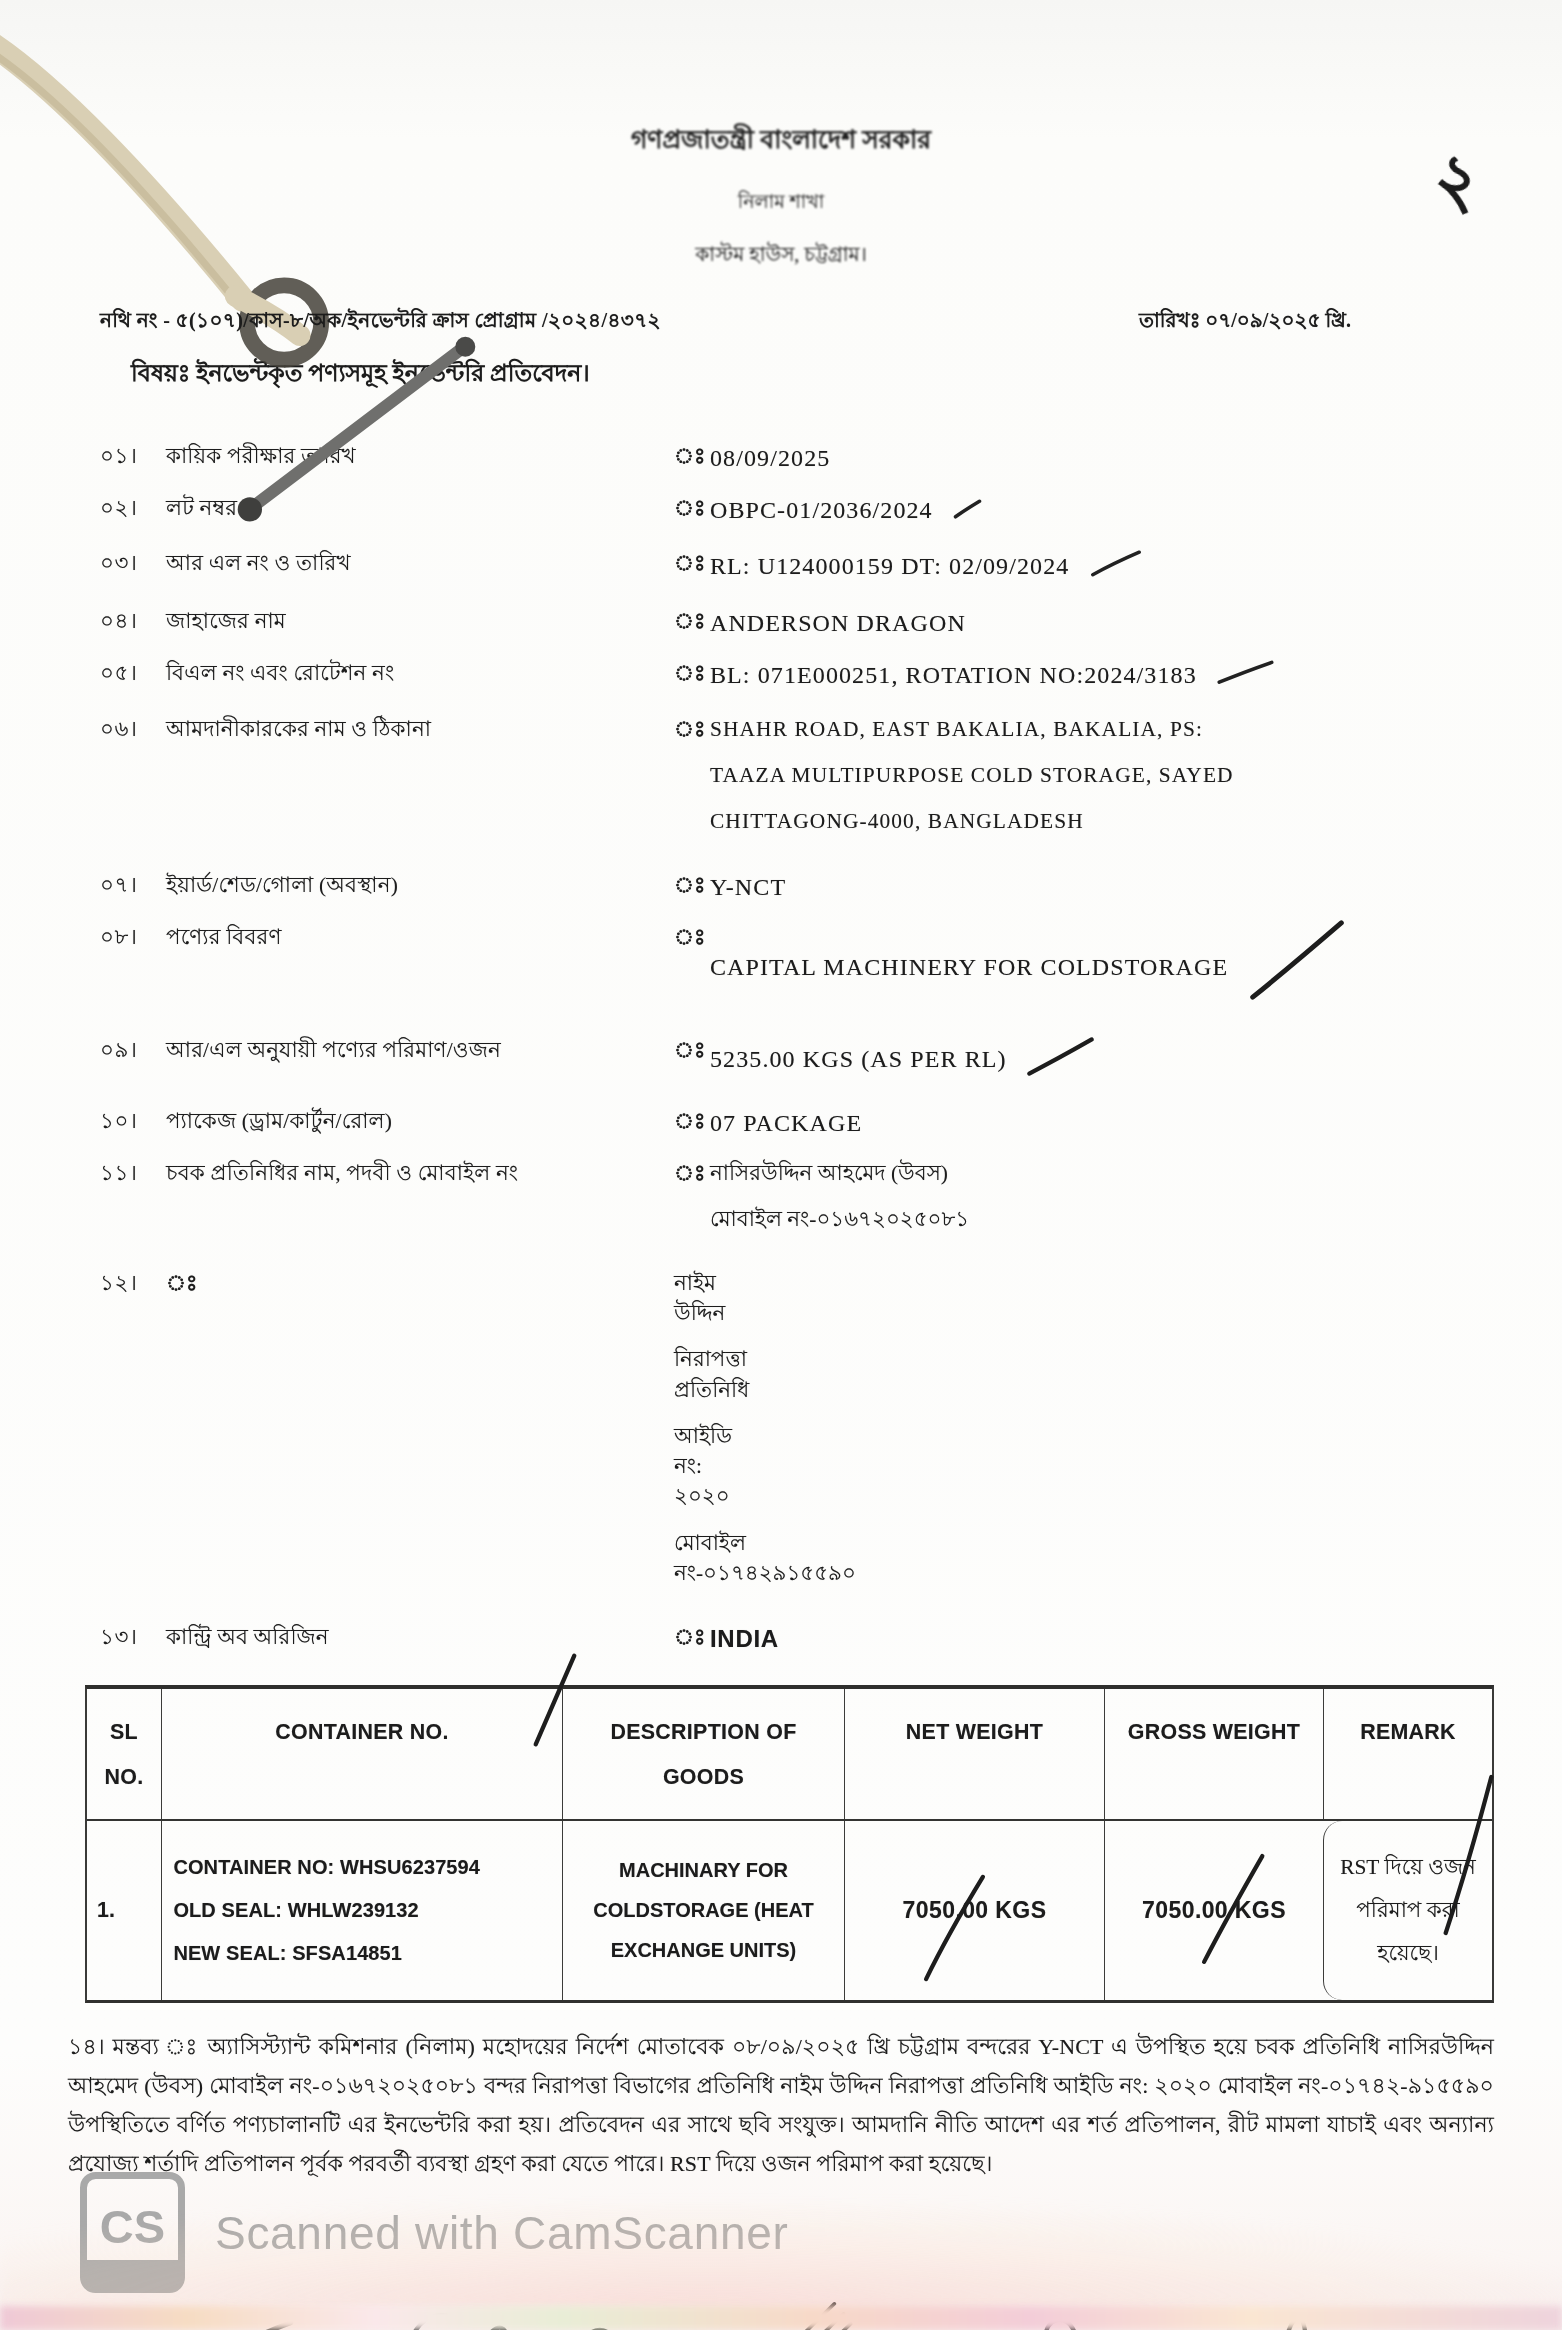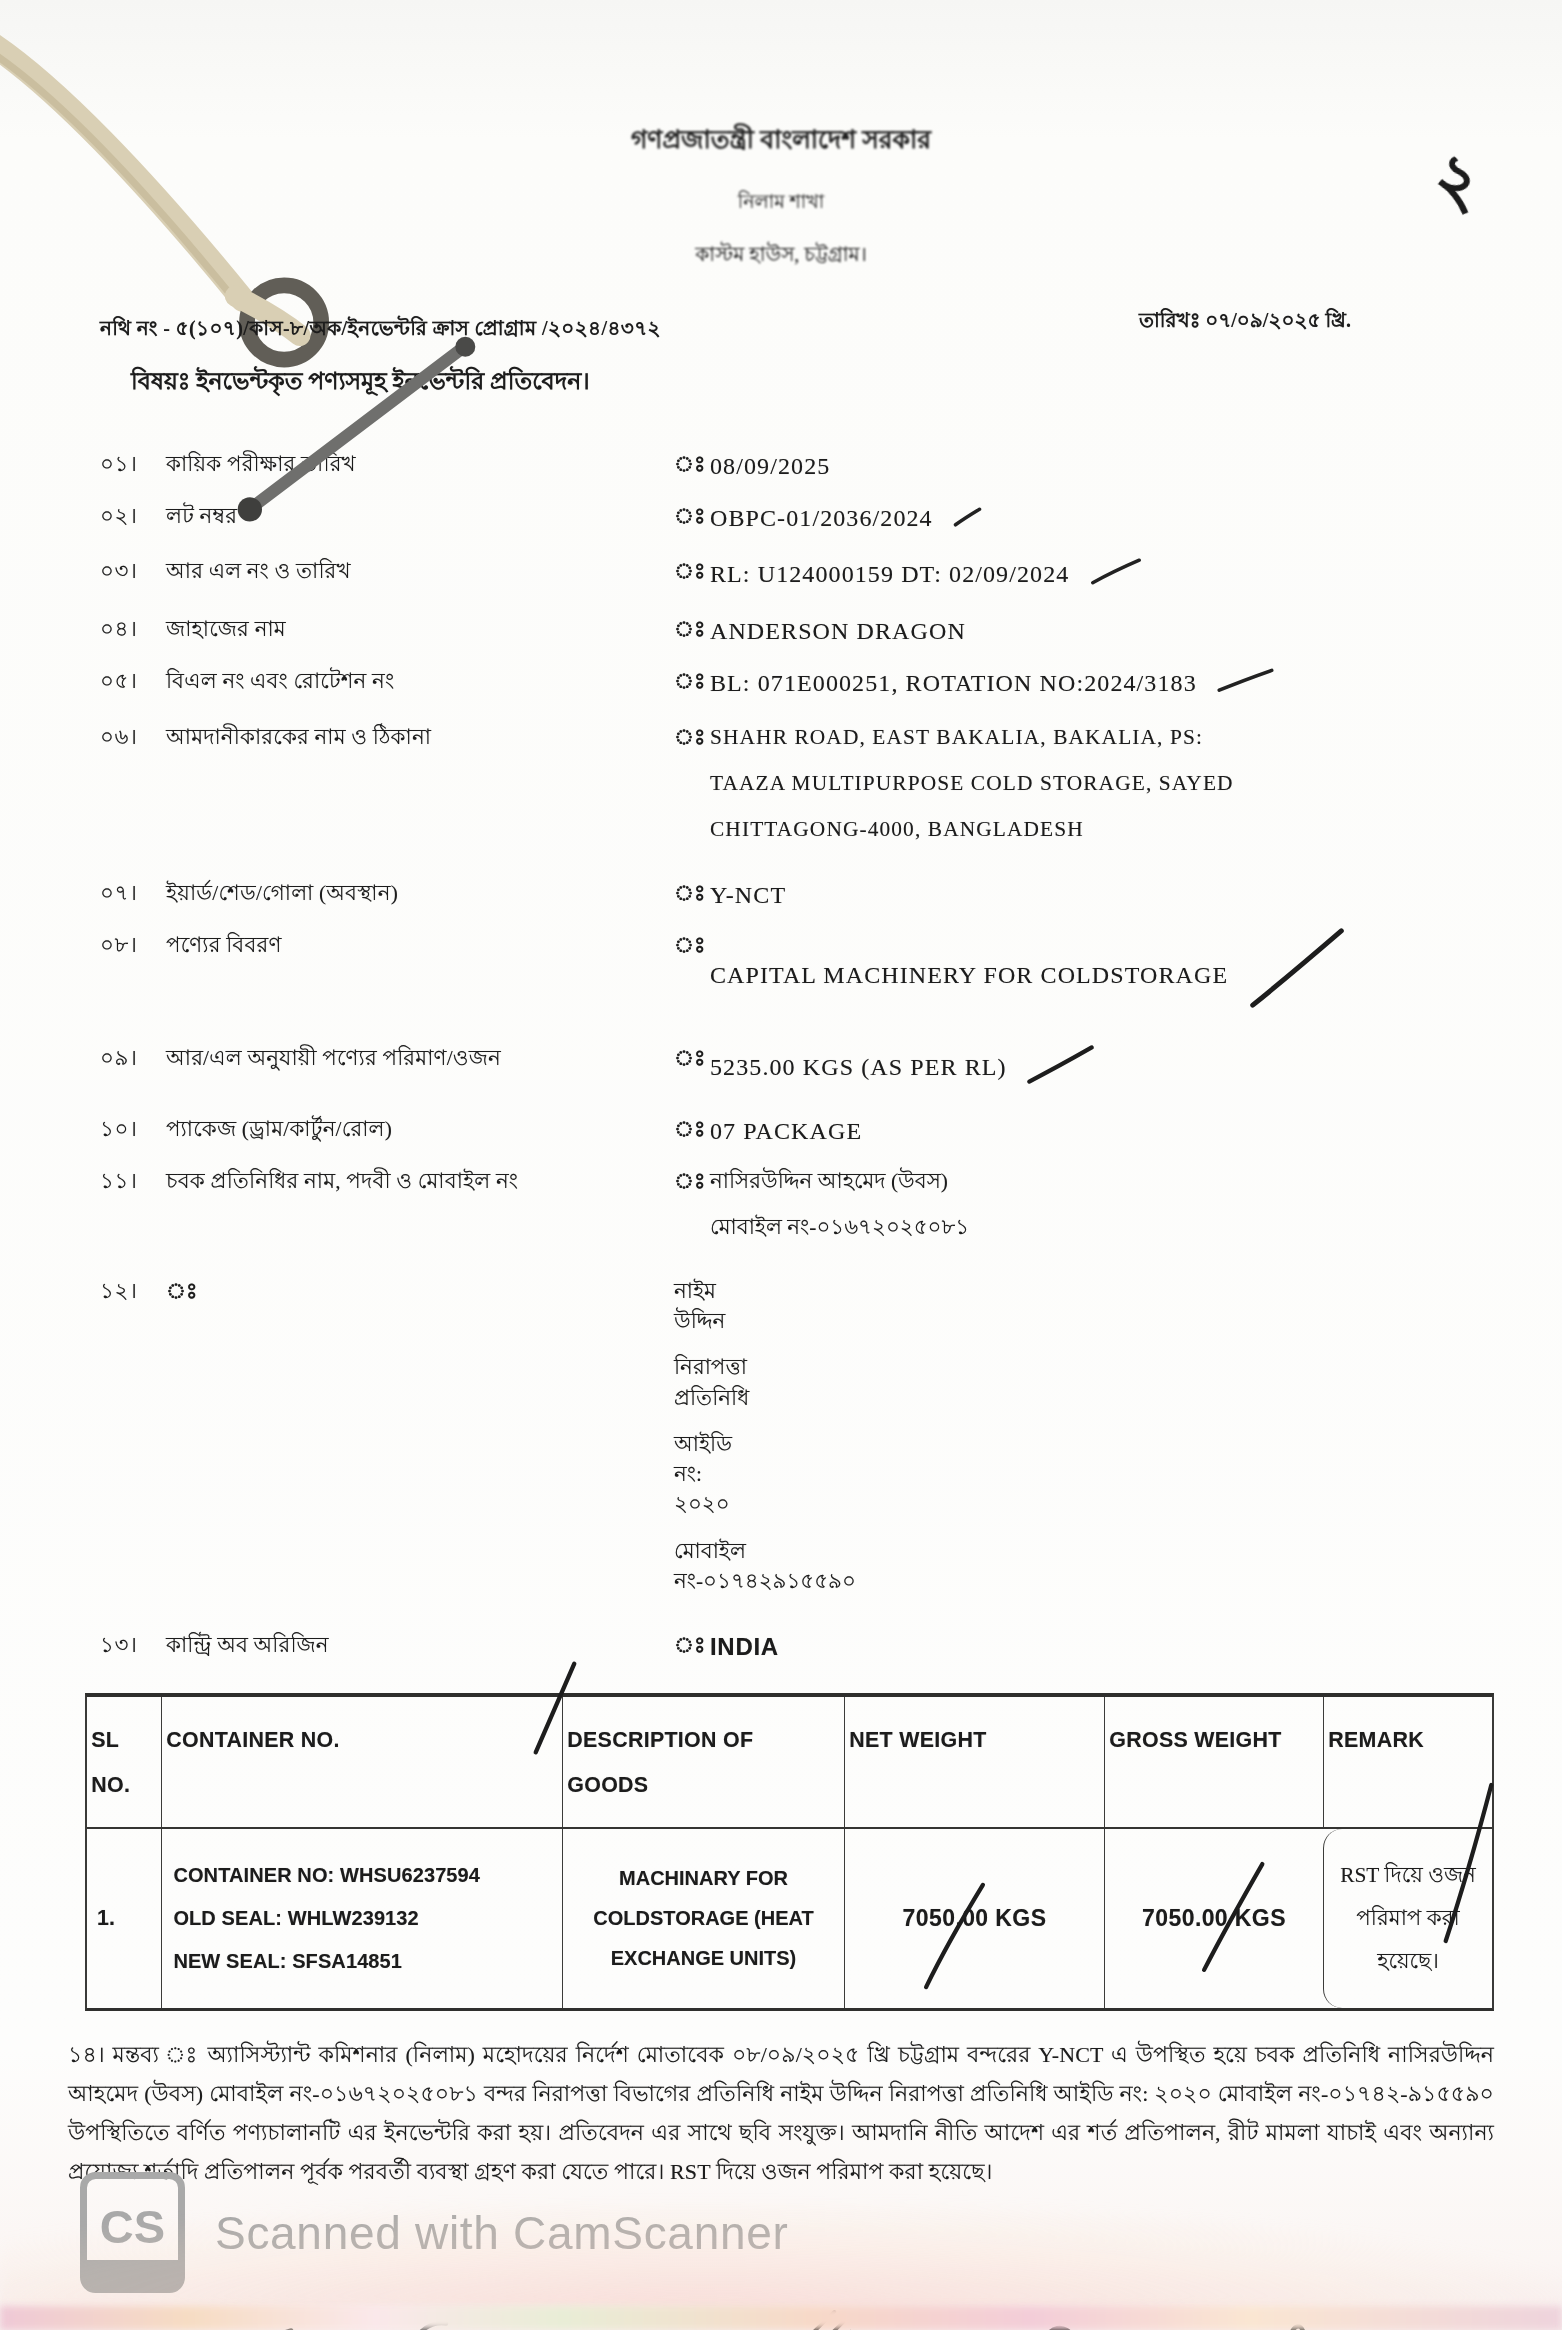--- a/index.html
+++ b/index.html
@@ -17,42 +17,42 @@
   .content{padding:120px 68px 0 68px;}
   .bn{font-family:"Liberation Serif","DejaVu Serif",serif;}
 
   
   .doc-header{text-align:center;}
   .gov-line{font-size:25px;font-weight:700;filter:blur(0.8px);}
   .branch-line{font-size:19px;margin-top:24px;filter:blur(1px);color:#2a2a2a;}
   .office-line{font-size:20px;margin-top:20px;filter:blur(0.8px);}
 
   .file-row{display:flex;justify-content:space-between;margin-top:33px;font-size:20px;font-weight:700;filter:blur(0.3px);}
-  .file-no{margin-left:32px;letter-spacing:0.4px;margin-top:8px;}
+  .file-no{margin-left:32px;letter-spacing:0.4px;}
   .file-date{margin-right:143px;}
 
   .subject-line{margin-top:17px;margin-left:63px;font-size:23.6px;font-weight:700;}
 
   
   .items{margin-top:47px;margin-left:32px;}
   .item-row{display:grid;grid-template-columns:66px 508px 36px 1fr;align-items:start;margin-bottom:18px;font-size:21.4px;line-height:1.42;}
   .item-no{letter-spacing:0.7px;}
   .item-label{letter-spacing:0.2px;}
   .item-sep{font-weight:700;}
   .val-en{font-size:24px;letter-spacing:1.1px;white-space:nowrap;position:relative;}
   .val-lines .vline{margin-bottom:15.7px;font-size:21.4px;}
   .bold-sans{font-family:"Liberation Sans","DejaVu Sans",sans-serif;font-weight:700;font-size:24px;letter-spacing:0.7px;}
   .check{display:inline-block;vertical-align:middle;margin-left:18.6px;}
 
   
   .inv-table{position:relative;margin-top:28.6px;margin-left:17px;width:1405px;
     border-top:4.3px solid #2f2f2d;border-bottom:3.6px solid #30302e;border-left:2.1px solid #3a3a38;border-right:2.1px solid #3a3a38;
     font-family:"Liberation Sans","DejaVu Sans",sans-serif;}
   .t-row{display:grid;grid-template-columns:74px 401px 282px 260px 219px 169px;}
-  .t-head .t-cell{padding-top:21.4px;padding-bottom:18.6px;min-height:66px;font-size:21.4px;font-weight:700;line-height:2.1;letter-spacing:0.3px;}
+  .t-head .t-cell{padding-top:21.4px;padding-bottom:18.6px;min-height:66px;font-size:21.4px;font-weight:700;text-align:center;line-height:2.1;letter-spacing:0.3px;}
   .t-cell{border-left:1.4px solid #3c3c3a;padding:5.7px 4.3px;}
   .t-cell:first-child{border-left:none;}
   .t-body .t-cell{border-top:2.1px solid #34343"2";}
   .t-body{border-top:2.1px solid #343432;}
   .t-body .t-cell{min-height:168px;display:flex;flex-direction:column;justify-content:center;}
   .cell-sl{font-size:21.4px;font-weight:700;text-align:left;padding-left:10px;}
   .cell-container{align-items:flex-start;padding-left:11.4px;}
   .cell-container .cline{font-size:20px;font-weight:700;letter-spacing:0.1px;margin:10px 0;}
   .cell-desc{font-size:20px;font-weight:700;text-align:center;line-height:2.0;}
   .cell-weight{font-size:23px;font-weight:700;text-align:center;letter-spacing:0.4px;}

